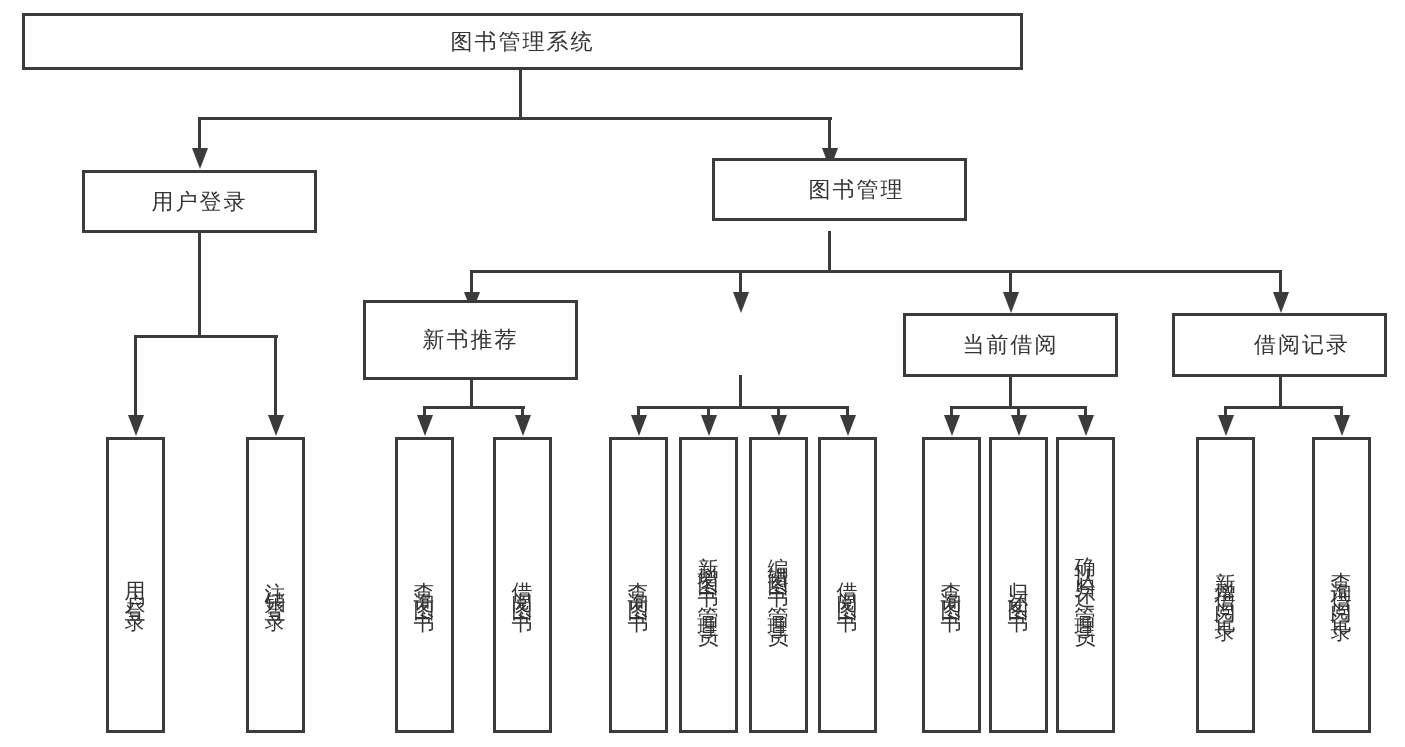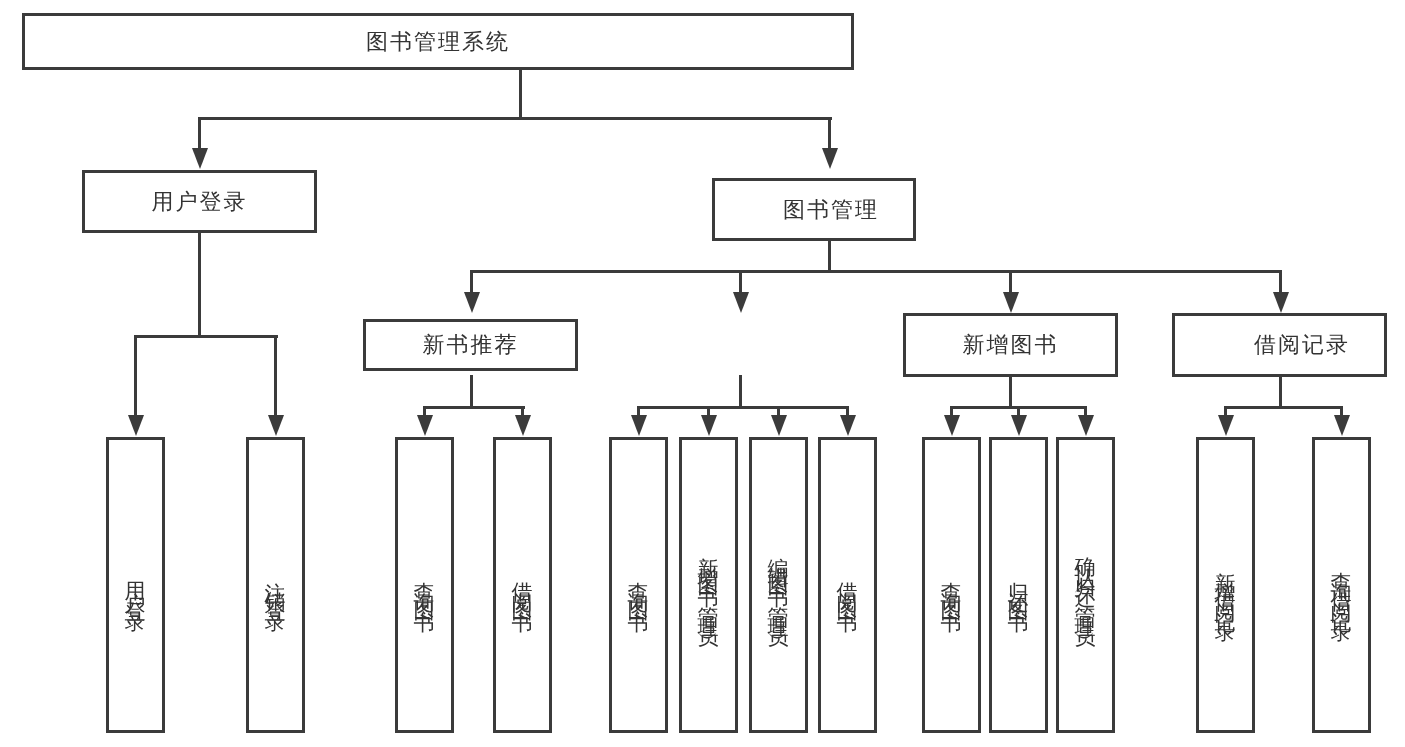--- a/index.html
+++ b/index.html
@@ -50,52 +50,52 @@
     color: rgba(148,148,148,0.92);
     z-index: 5;
     white-space: nowrap;
   }
 </style>
 </head>
 <body>
 
 <div class="canvas">
 
-  <div class="box hbox" style="left:22px; top:13px; width:832px; height:57px;">图书管理系统</div>
+  <div class="box hbox" style="left:22px; top:13px; width:1001px; height:57px;">图书管理系统</div>
 
   <div class="vline" style="left:519px; top:70px; height:49px;"></div>
   <div class="hline" style="left:198px; top:117px; width:634px;"></div>
   <div class="vline" style="left:198px; top:117px; height:33px;"></div>
   <div class="arrow" style="left:192px; top:148px;"></div>
   <div class="vline" style="left:828px; top:117px; height:33px;"></div>
   <div class="arrow" style="left:822px; top:148px;"></div>
 
   <div class="box hbox" style="left:82px; top:170px; width:235px; height:63px;">用户登录</div>
-  <div class="box hbox" style="left:712px; top:178px; width:204px; height:63px;padding-left:34px;">图书管理</div>
+  <div class="box hbox" style="left:712px; top:158px; width:255px; height:63px;padding-left:34px;">图书管理</div>
 
   <div class="vline" style="left:198px; top:231px; height:106px;"></div>
   <div class="hline" style="left:134px; top:335px; width:144px;"></div>
   <div class="vline" style="left:134px; top:335px; height:82px;"></div>
   <div class="vline" style="left:274px; top:335px; height:82px;"></div>
   <div class="arrow" style="left:128px; top:415px;"></div>
   <div class="arrow" style="left:268px; top:415px;"></div>
 
   <div class="vline" style="left:828px; top:231px; height:41px;"></div>
   <div class="hline" style="left:470px; top:270px; width:812px;"></div>
   <div class="vline" style="left:470px; top:270px; height:24px;"></div>
   <div class="vline" style="left:739px; top:270px; height:24px;"></div>
   <div class="vline" style="left:1009px; top:270px; height:24px;"></div>
   <div class="vline" style="left:1279px; top:270px; height:24px;"></div>
   <div class="arrow" style="left:464px; top:292px;"></div>
   <div class="arrow" style="left:733px; top:292px;"></div>
   <div class="arrow" style="left:1003px; top:292px;"></div>
   <div class="arrow" style="left:1273px; top:292px;"></div>
 
-  <div class="box hbox" style="left:363px; top:319px; width:215px; height:52px;">新书推荐</div>
-  <div class="box hbox" style="left:903px; top:313px; width:215px; height:64px;">新增图书</div>
+  <div class="box hbox" style="left:363px; top:300px; width:215px; height:80px;">新书推荐</div>
+  <div class="box hbox" style="left:903px; top:313px; width:215px; height:64px;">当前借阅</div>
   <div class="box hbox" style="left:1172px; top:313px; width:215px; height:64px;padding-left:45px;">借阅记录</div>
 
   <div class="vline" style="left:470px; top:375px; height:33px;"></div>
   <div class="hline" style="left:423px; top:406px; width:102px;"></div>
   <div class="vline" style="left:423px; top:406px; height:10px;"></div>
   <div class="vline" style="left:521px; top:406px; height:10px;"></div>
   <div class="arrow" style="left:417px; top:415px;"></div>
   <div class="arrow" style="left:515px; top:415px;"></div>
 
   <div class="vline" style="left:739px; top:375px; height:33px;"></div>

